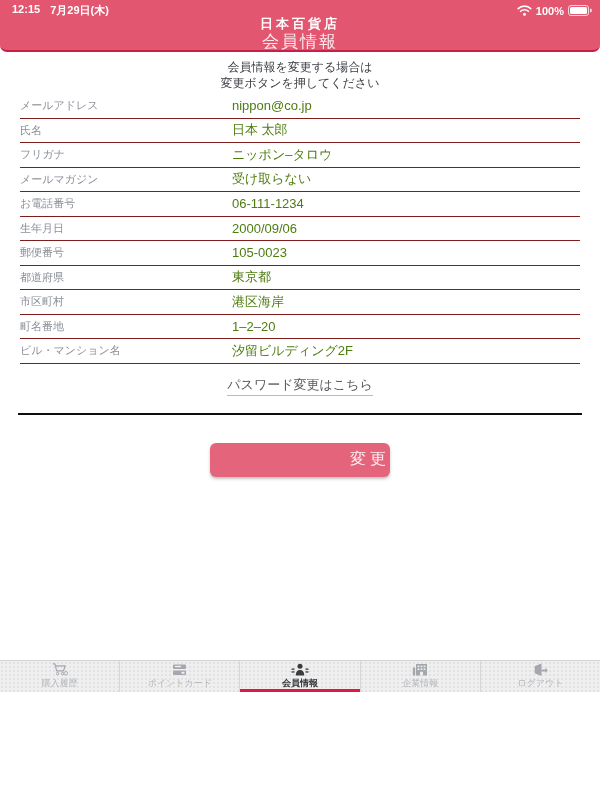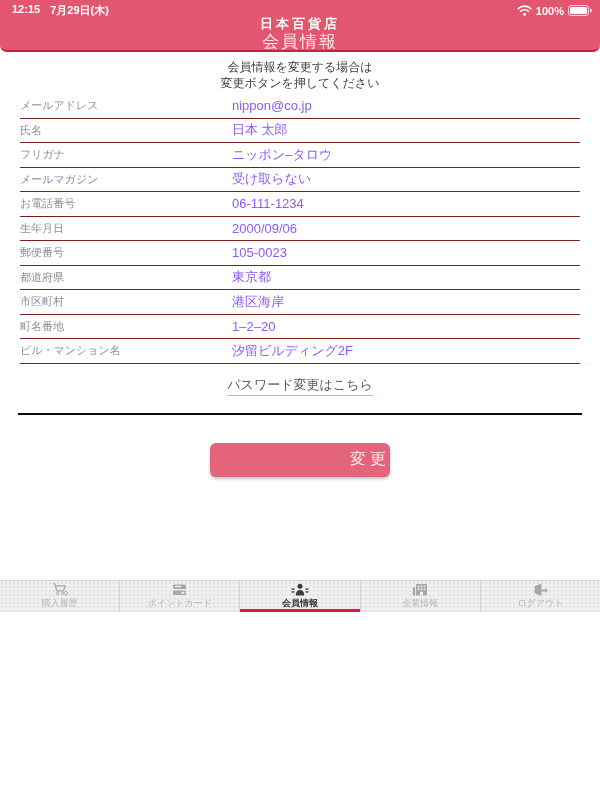--- a/index.html
+++ b/index.html
@@ -1,21 +1,21 @@
 <!DOCTYPE html>
 <html><head>
 <meta charset="utf-8">
 <style>
   * { margin:0; padding:0; box-sizing:border-box; }
   html,body { width:600px; height:800px; }
   body {
     font-family:"Liberation Sans","DejaVu Sans",sans-serif;
     background:#ffffff; overflow:hidden;
   }
-  .screen { position:relative; width:600px; height:612px; background:#fff; }
+  .screen { position:relative; width:600px; height:692px; background:#fff; }
 
   
   .app-header{
     position:relative; height:52px; background:#e2566f;
     border-bottom:2px solid #c62049;
     border-radius:0 0 7px 7px;
     color:#fff;
   }
   .status-bar{
     position:absolute; top:3px; left:12px; right:8px;
@@ -40,21 +40,21 @@
     font-size:12px; line-height:16px; color:#3a3d42;
   }
 
   
   .member-form{ margin:3px 20px 0 20px; }
   .form-row{
     display:flex; align-items:center; height:24.5px;
     border-bottom:1px solid #7f1d1d;
   }
   .form-label{ width:212px; font-size:11px; color:#8a8f98; }
-  .form-value{ font-size:13px; color:#8b5cf6; }
+  .form-value{ font-size:13px; color:#4d7c0f; }
 
   
   .password-link-wrap{ text-align:center; margin-top:11px; }
   .password-link{
     display:inline-block; font-size:13px; color:#555a60;
     border-bottom:1px solid #eda3b0; padding-bottom:1px;
     cursor:pointer;
   }
 
   

